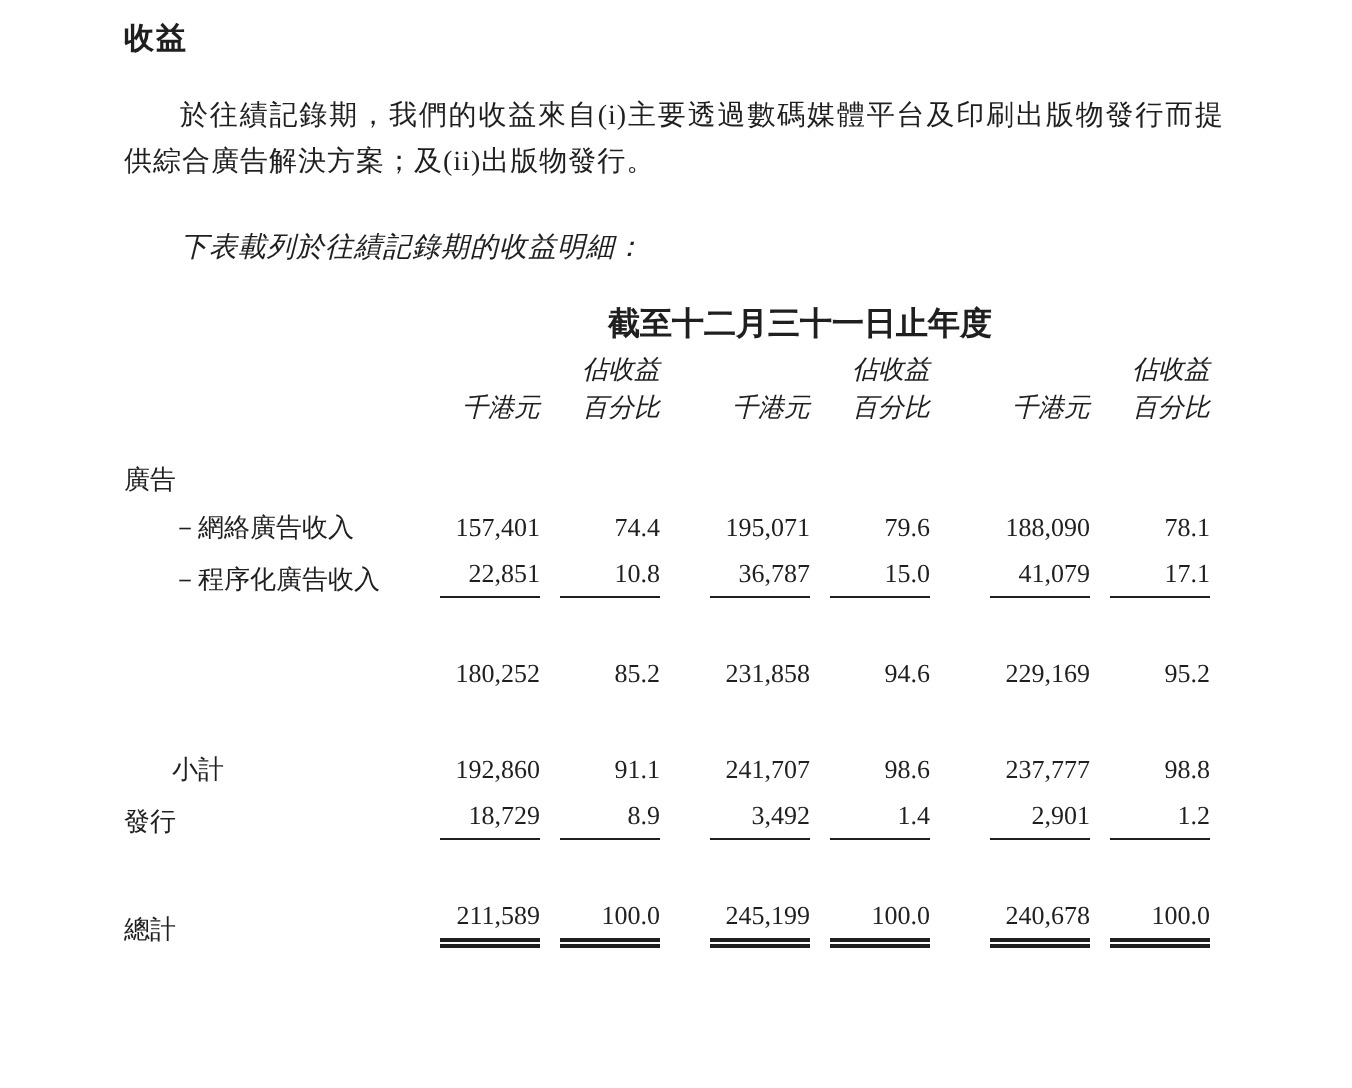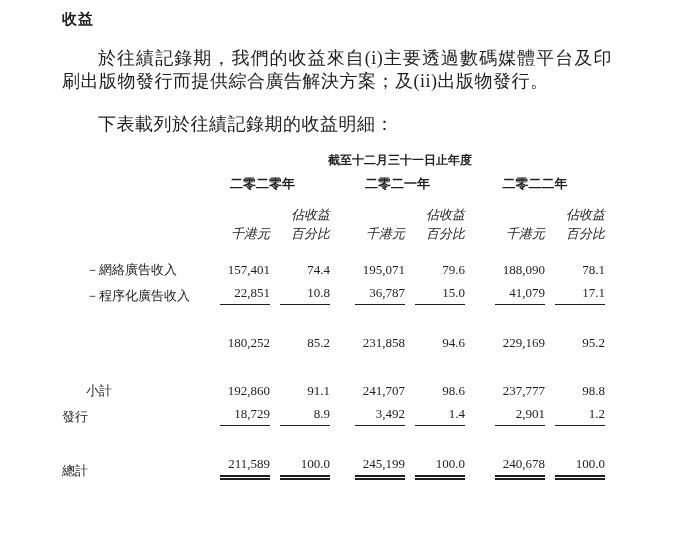--- a/index.html
+++ b/index.html
@@ -14,47 +14,47 @@
     font-family: "Liberation Serif", "DejaVu Serif", serif;
     overflow: hidden;
   }
   .heading {
     font-size: 15px;
     font-weight: bold;
     margin: 0 0 18px 0;
     letter-spacing: 1px;
   }
   .para {
-    font-size: 18px;
+    font-size: 14px;
     line-height: 23px;
     margin: 0 0 20px 0;
     text-align: justify;
     text-indent: 2em;
     letter-spacing: 0.5px;
   }
-  .para.second { margin-bottom: 4px; }
+  .para.second { margin-bottom: 4px; font-style: italic; }
 
   table.rev {
     border-collapse: collapse;
     table-layout: fixed;
     width: 543px;
     margin-top: 16px;
     font-size: 13px;
   }
   table.rev td {
     padding: 0;
     vertical-align: bottom;
     overflow: visible;
   }
   .center { text-align: center; }
   .bold   { font-weight: bold; }
   .ital   { font-style: italic; }
   .right  { text-align: right; margin-top: 15px; }
 
-  tr.period-row td { padding-bottom: 3px; font-size: 12px; }
+  tr.period-row td { padding-bottom: 3px; font-size: 16px; }
   tr.years-row td  { padding: 3px 0 13px 0; }
   tr.share-row td  { padding-bottom: 1px; }
   tr.units-row td  { padding-bottom: 2px; }
 
   tbody tr.data-row td { padding-top: 4px; padding-bottom: 2px; white-space: nowrap; }
   tbody tr:first-child td { padding-top: 16px; }
 
   td.label { text-align: left; padding-left: 7px; }
   td.label.ind1 { padding-left: 15px; }
   td.label.ind2 { padding-left: 24px; }
@@ -87,46 +87,49 @@
       <col style="width:75px">
       <col style="width:60px">
       <col style="width:80px">
       <col style="width:60px">
     </colgroup>
     <thead>
       <tr class="period-row">
         <td></td>
         <td colspan="6" class="center bold">截至十二月三十一日止年度</td>
       </tr>
-      <tr class="years-row">
-        <td></td>
-        <td colspan="2" class="center bold">二零二零年</td>
-        <td colspan="2" class="center bold">二零二一年</td>
-        <td colspan="2" class="center bold">二零二二年</td>
-      </tr>
       <tr class="share-row ital">
         <td></td>
         <td></td>
         <td class="right">佔收益</td>
         <td></td>
         <td class="right">佔收益</td>
         <td></td>
         <td class="right">佔收益</td>
       </tr>
       <tr class="units-row ital">
         <td></td>
         <td class="right">千港元</td>
         <td class="right">百分比</td>
         <td class="right">千港元</td>
         <td class="right">百分比</td>
         <td class="right">千港元</td>
         <td class="right">百分比</td>
       </tr>
     </thead>
     <tbody>
+        <tr class="data-row">
+          <td class="label">廣告</td>
+          <td class="num"></td>
+          <td class="num"></td>
+          <td class="num"></td>
+          <td class="num"></td>
+          <td class="num"></td>
+          <td class="num"></td>
+        </tr>
         <tr class="data-row">
           <td class="label ind2">－網絡廣告收入</td>
           <td class="num"><span class="val">157,401</span></td>
           <td class="num"><span class="val">74.4</span></td>
           <td class="num"><span class="val">195,071</span></td>
           <td class="num"><span class="val">79.6</span></td>
           <td class="num"><span class="val">188,090</span></td>
           <td class="num"><span class="val">78.1</span></td>
         </tr>
         <tr class="data-row">

